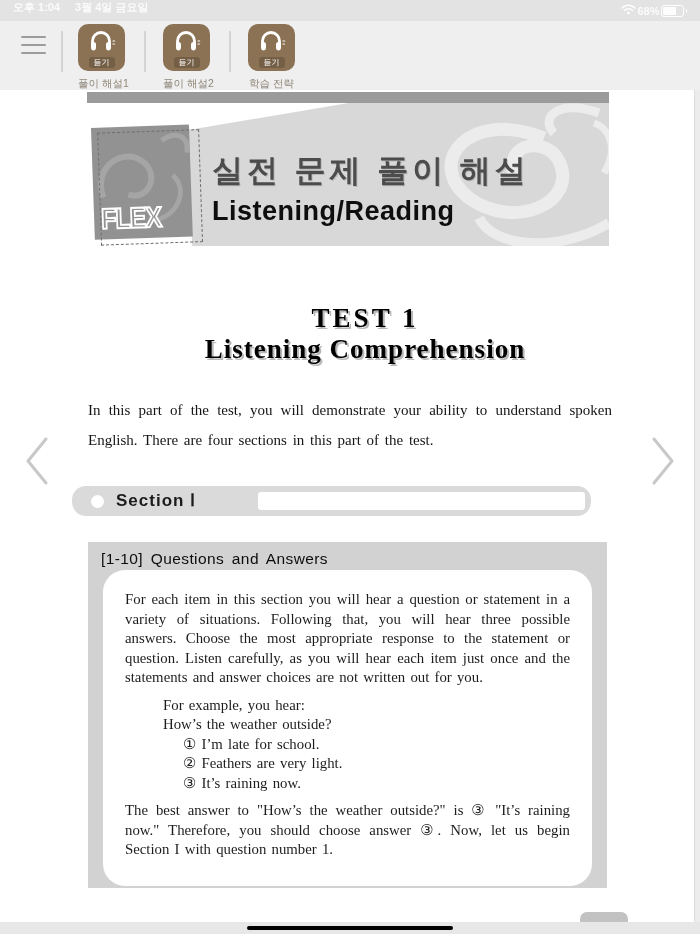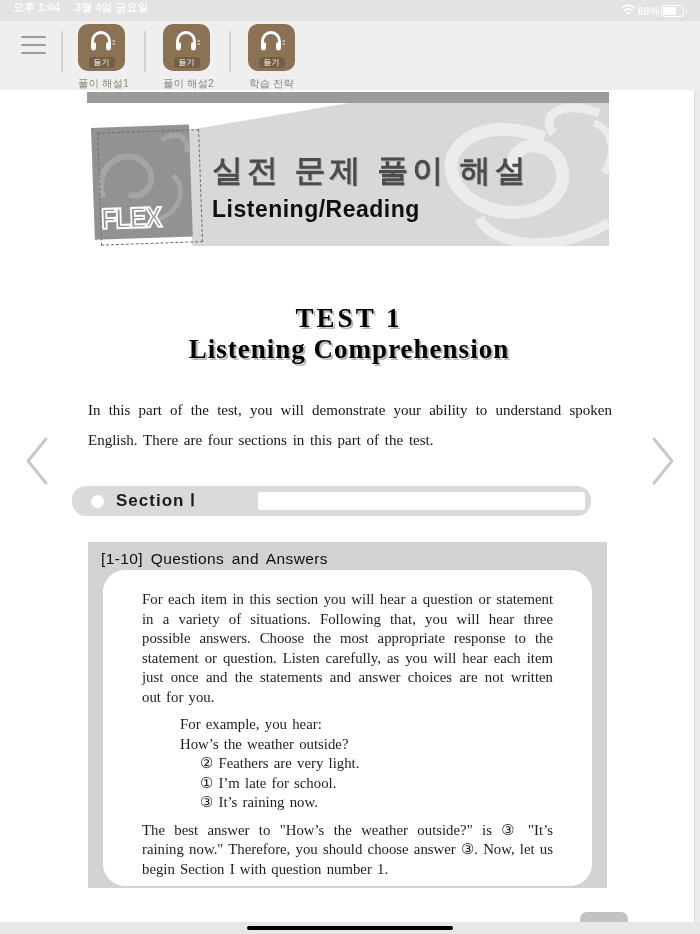--- a/index.html
+++ b/index.html
@@ -38,42 +38,42 @@
   .flex-box{position:absolute;left:93px;top:36px;width:108px;height:118px;transform:rotate(-2deg);}
   .flex-fill{position:absolute;left:0;top:0;width:98px;height:112px;background:#929292;overflow:hidden;}
   .flex-dash{position:absolute;left:6px;top:5px;right:0;bottom:0;border:1.5px dashed #6f6f6f;}
   .flex-logo{position:absolute;left:7px;bottom:10px;font-size:25px;font-weight:900;letter-spacing:-1px;
              transform:scaleY(1.15);transform-origin:bottom left;
              color:transparent;-webkit-text-stroke:1.7px #ffffff;}
   @supports not (-webkit-text-stroke:1px red){.flex-logo{color:#fff;}}
   .banner-text{position:absolute;left:212px;top:60px;}
   .banner-title{font-size:31px;font-weight:800;color:#4c4c4c;letter-spacing:4px;
                 text-shadow:1px 1px 0 rgba(0,0,0,.15);}
-  .banner-sub{font-size:23px;font-weight:800;color:#0e0e0e;margin-top:4px;letter-spacing:0.5px;}
-  .test-heading{position:absolute;left:88px;top:213px;width:522px;text-align:center;
+  .banner-sub{font-size:27px;font-weight:800;color:#0e0e0e;margin-top:4px;letter-spacing:0.5px;}
+  .test-heading{position:absolute;left:104px;top:213px;width:522px;text-align:center;
                 font-family:"Liberation Serif",serif;font-weight:700;color:#000;
                 text-shadow:2px 2px 0 rgba(125,125,125,.55);}
   .test-title{font-size:27px;line-height:31px;letter-spacing:3px;}
   .test-sub{font-size:27px;line-height:31px;letter-spacing:1px;}
   .intro{position:absolute;left:88px;top:305px;width:524px;margin:0;
          font-family:"Liberation Serif",serif;font-size:15px;line-height:30px;
          color:#151515;text-align:justify;word-spacing:2px;}
   .nav-chevron{position:absolute;top:345px;width:36px;height:52px;cursor:pointer;}
   .nav-left{left:19px;}
   .nav-right{left:645px;}
   .section-pill{position:absolute;left:72px;top:396px;width:519px;height:30px;background:#dadada;
                 border-radius:14px;}
   .pill-circle{position:absolute;left:19px;top:8.5px;width:13px;height:13px;border-radius:50%;background:#fff;}
   .pill-label{position:absolute;left:44px;top:0;line-height:30px;font-size:17px;font-weight:800;
               color:#1b1b1b;letter-spacing:1px;}
   .pill-inner{position:absolute;left:186px;right:6px;top:6px;bottom:6px;background:#fff;border-radius:3px;}
   .q-container{position:absolute;left:88px;top:452px;width:519px;height:346px;background:#d2d2d2;}
   .q-header{padding:8px 0 0 13px;font-size:15.5px;color:#0d0d0d;letter-spacing:.4px;word-spacing:3px;}
   .q-box{position:absolute;left:15px;top:28px;width:489px;height:316px;background:#fff;border-radius:22px;
-         box-sizing:border-box;padding:20px 39px;overflow:hidden;
+         box-sizing:border-box;padding:20px 22px;overflow:hidden;
          font-family:"Liberation Serif",serif;font-size:14.8px;line-height:19.5px;color:#1c1c1c;}
   .q-par{margin:0;text-align:justify;word-spacing:1.5px;}
   .q-par.concl{margin-top:8px;}
   .q-example{margin:8px 0 6px 38px;word-spacing:1.5px;}
   .q-choice{margin-left:20px;}
   .bottom-tab{position:absolute;left:580px;top:822px;width:48px;height:10px;background:#c2c2c2;
               border-radius:7px 7px 0 0;}
   .home-strip{position:absolute;top:922px;left:0;width:700px;height:12px;background:#e7e7e7;}
   .home-indicator{position:absolute;left:247px;top:4px;width:206px;height:4px;background:#000;border-radius:2.5px;cursor:grab;}
 </style>
@@ -212,22 +212,22 @@
       <span class="pill-inner"></span>
     </div>
 
     <div class="q-container">
       <div class="q-header">[1-10] Questions and Answers</div>
       <div class="q-box">
         <p class="q-par">For each item in this section you will hear a question or statement in a variety of situations. Following that, you will hear three possible answers. Choose the most appropriate response to the statement or question. Listen carefully, as you will hear each item just once and the statements and answer choices are not written out for you.</p>
         <div class="q-example">
           <div>For example, you hear:</div>
           <div>How’s the weather outside?</div>
+          <div class="q-choice">① I’m late for school.</div>
           <div class="q-choice">② Feathers are very light.</div>
-          <div class="q-choice">① I’m late for school.</div>
           <div class="q-choice">③ It’s raining now.</div>
         </div>
         <p class="q-par concl">The best answer to "How’s the weather outside?" is ③ "It’s raining now." Therefore, you should choose answer ③. Now, let us begin Section I with question number 1.</p>
       </div>
     </div>
 
     <div class="bottom-tab"></div>
   </div>
 
   <div class="home-strip">

